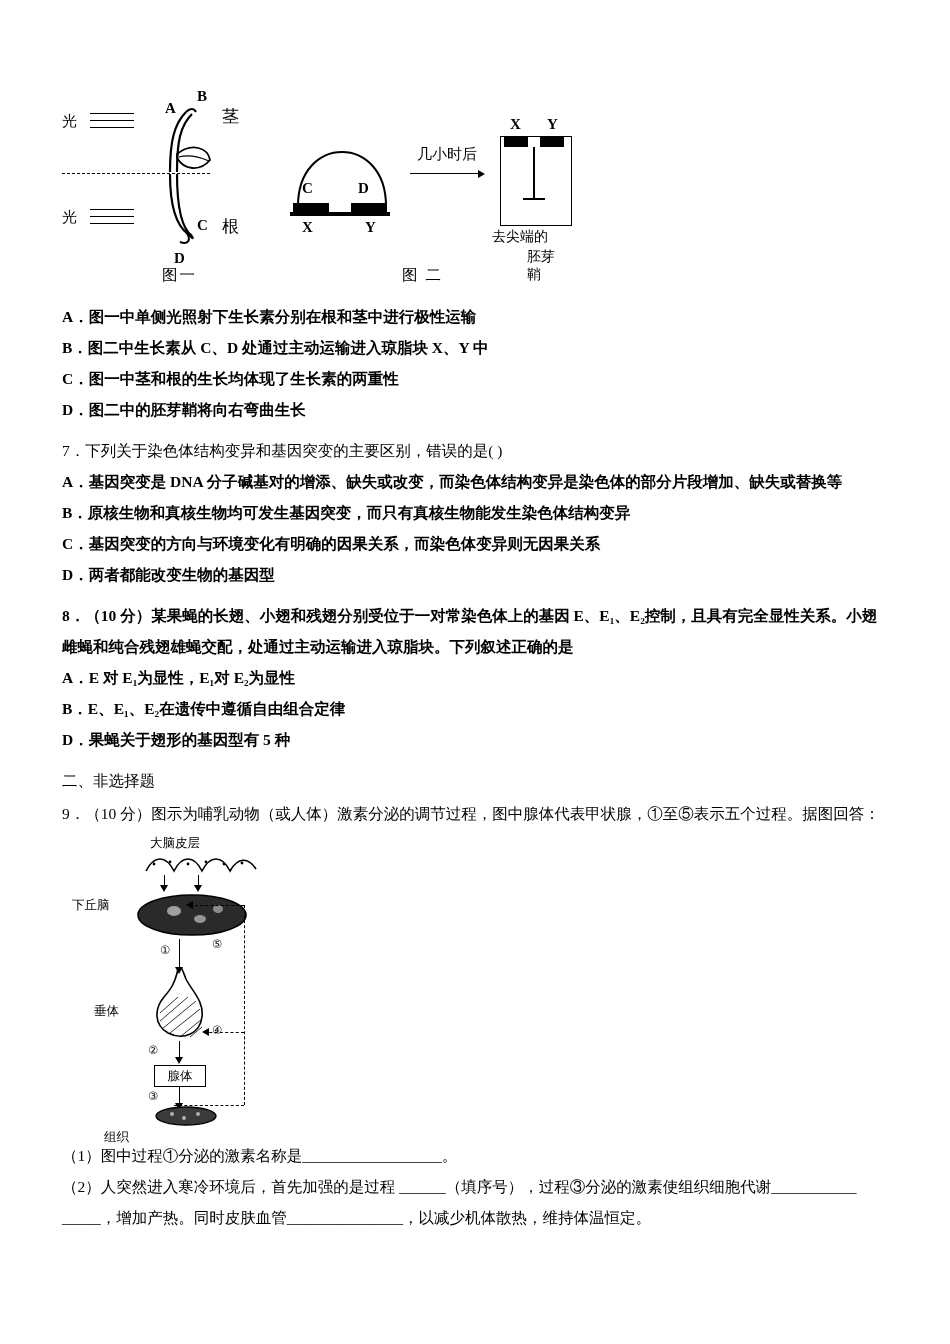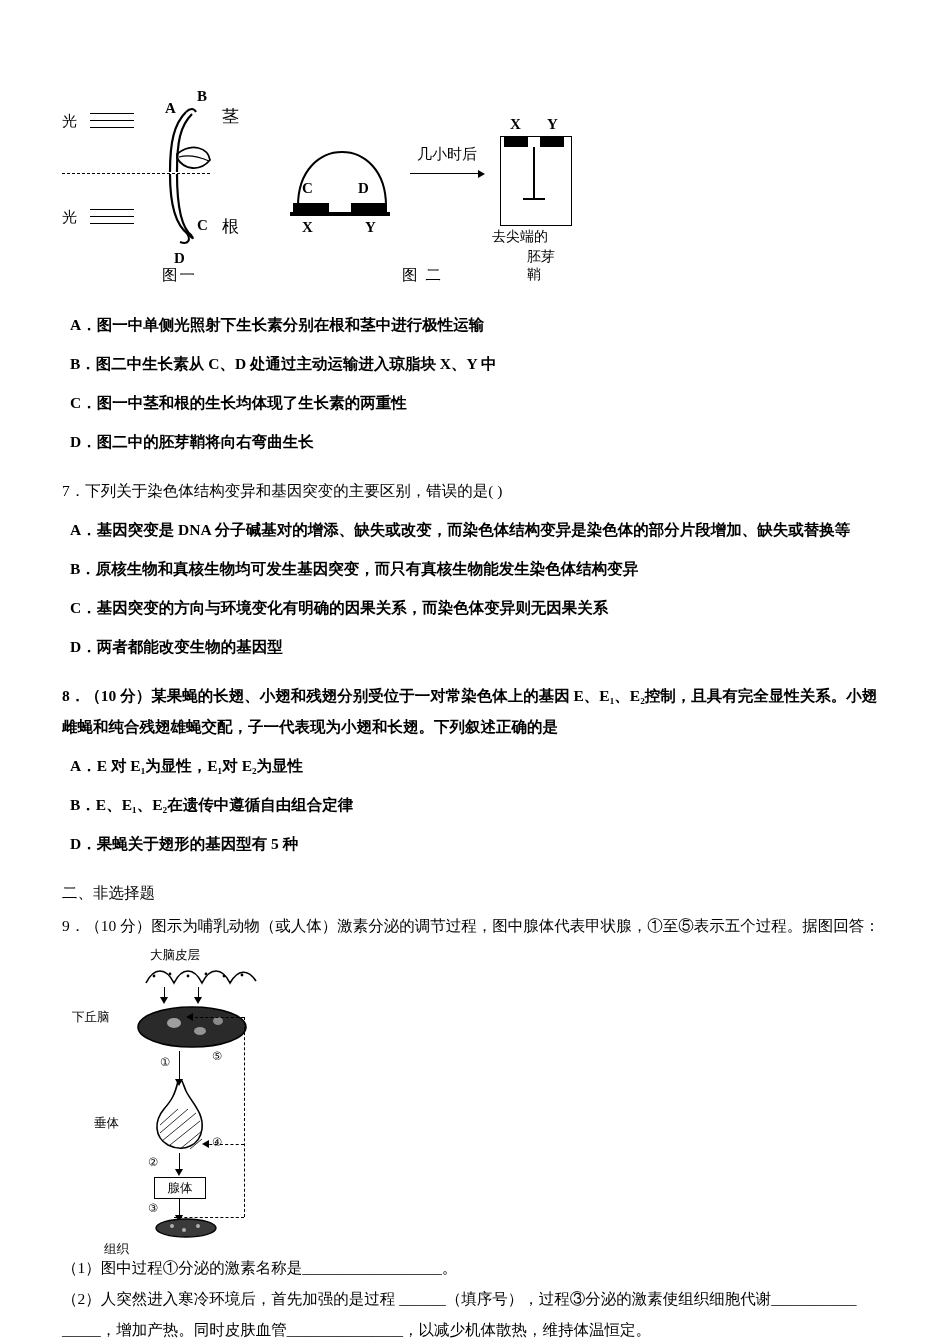--- a/index.html
+++ b/index.html
@@ -90,21 +90,21 @@
     position: absolute;
     background: #000;
   }
   .box-outline {
     position: absolute;
     border: 1.6px solid #000;
   }
   .opt {
     font-size: 15.5px;
     line-height: 2.0;
-    margin: 8px;
+    margin: 0;
     font-weight: bold;
     font-family: "Liberation Serif", serif;
   }
   .q-stem {
     font-size: 15.5px;
     line-height: 2.0;
     margin: 0;
     font-weight: bold;
     font-family: "Liberation Serif", serif;
   }
@@ -265,21 +265,21 @@
 
     <p class="q-plain">7．下列关于染色体结构变异和基因突变的主要区别，错误的是(        )</p>
     <p class="opt"><span>A．</span><span>基因突变是 DNA 分子碱基对的增添、缺失或改变，而染色体结构变异是染色体的部分片段增加、缺失或替换等</span></p>
     <p class="opt"><span>B．</span><span>原核生物和真核生物均可发生基因突变，而只有真核生物能发生染色体结构变异</span></p>
     <p class="opt"><span>C．</span><span>基因突变的方向与环境变化有明确的因果关系，而染色体变异则无因果关系</span></p>
     <p class="opt"><span>D．</span><span>两者都能改变生物的基因型</span></p>
 
     <div class="spacer6"></div>
 
     <p class="q-stem">8．（10 分）某果蝇的长翅、小翅和残翅分别受位于一对常染色体上的基因 E、E₁、E₂控制，且具有完全显性关系。小翅</p>
-    <p class="q-stem">雌蝇和纯合残翅雄蝇交配，子一代表现为小翅和长翅。下列叙述正确的是</p>
+    <p class="q-stem">雌蝇和纯合残翅雄蝇交配，处通过主动运输进入琼脂块。下列叙述正确的是</p>
     <p class="opt"><span>A．</span><span>E 对 E₁为显性，E₁对 E₂为显性</span></p>
     <p class="opt"><span>B．</span><span>E、E₁、E₂在遗传中遵循自由组合定律</span></p>
     <p class="opt"><span>D．</span><span>果蝇关于翅形的基因型有 5 种</span></p>
 
     <div class="spacer6"></div>
 
     <p class="section-title">二、非选择题</p>
     <p class="q-plain">9．（10 分）图示为哺乳动物（或人体）激素分泌的调节过程，图中腺体代表甲状腺，①至⑤表示五个过程。据图回答：</p>
 
     <div class="fig2-wrap">

